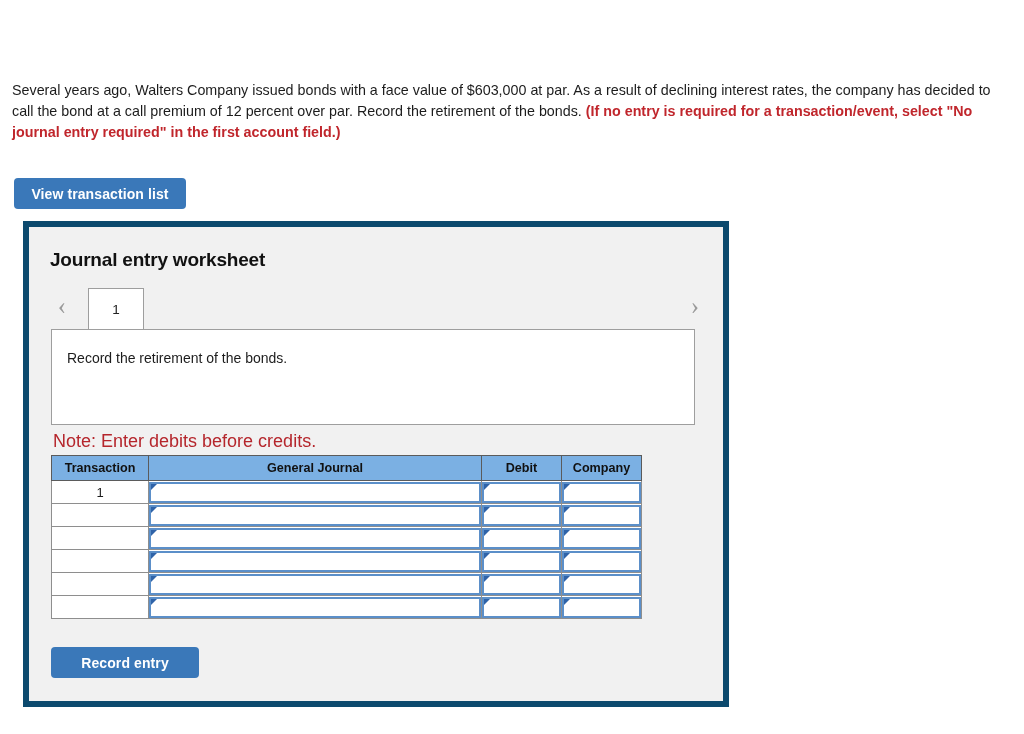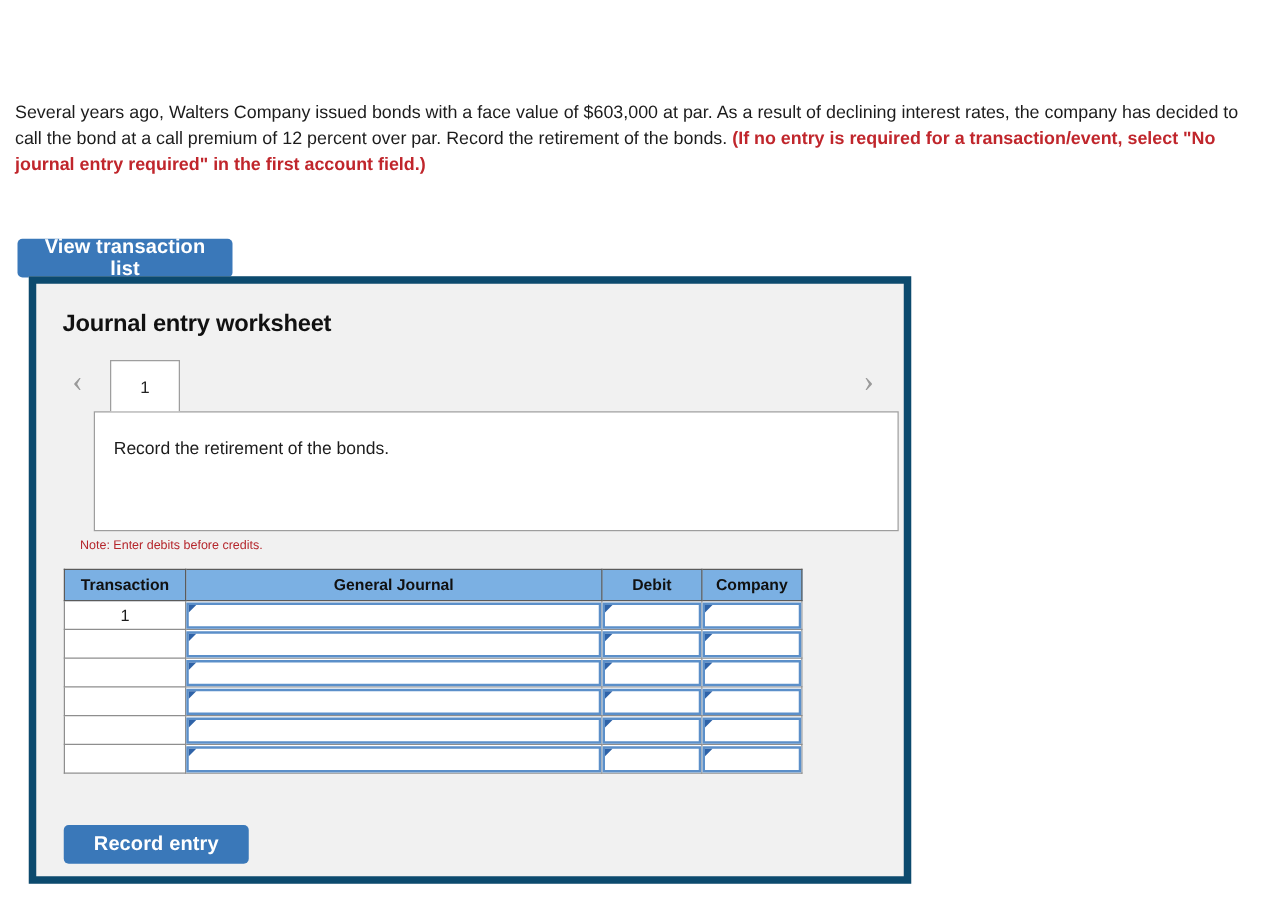--- a/index.html
+++ b/index.html
@@ -51,26 +51,25 @@
   
   .btn {
     display: inline-flex;
     align-items: center;
     justify-content: center;
     background: #3a78b9;
     color: #ffffff;
     border: none;
     border-radius: 4px;
     font-family: "Liberation Sans", sans-serif;
-    font-size: 16px;
+    font-size: 14px;
     font-weight: bold;
     letter-spacing: 0.1px;
     cursor: pointer;
     padding: 0 14px;
-    margin-top: 13px;
   }
   .btn-view-transaction {
     position: absolute;
     left: 14px;
     top: 178px;
     width: 172px;
     height: 31px;
   }
 
   
@@ -139,35 +138,34 @@
   
   .desc-box {
     position: absolute;
     left: 22px;
     top: 102px;
     width: 644px;
     height: 96px;
     background: #ffffff;
     border: 1px solid #9e9e9e;
     z-index: 2;
-    margin-left: 24px;
   }
   .desc-text {
     position: absolute;
     left: 15px;
     top: 20px;
     font-size: 14px;
     color: #1c1c1c;
   }
 
   .note {
     position: absolute;
-    left: 35px;
+    left: 24px;
     top: 204px;
-    font-size: 10px;
+    font-size: 18px;
     color: #b5262c;
   }
 
   
   .jtable {
     position: absolute;
     left: 22px;
     top: 228px;
     border-collapse: collapse;
     background: #ffffff;

